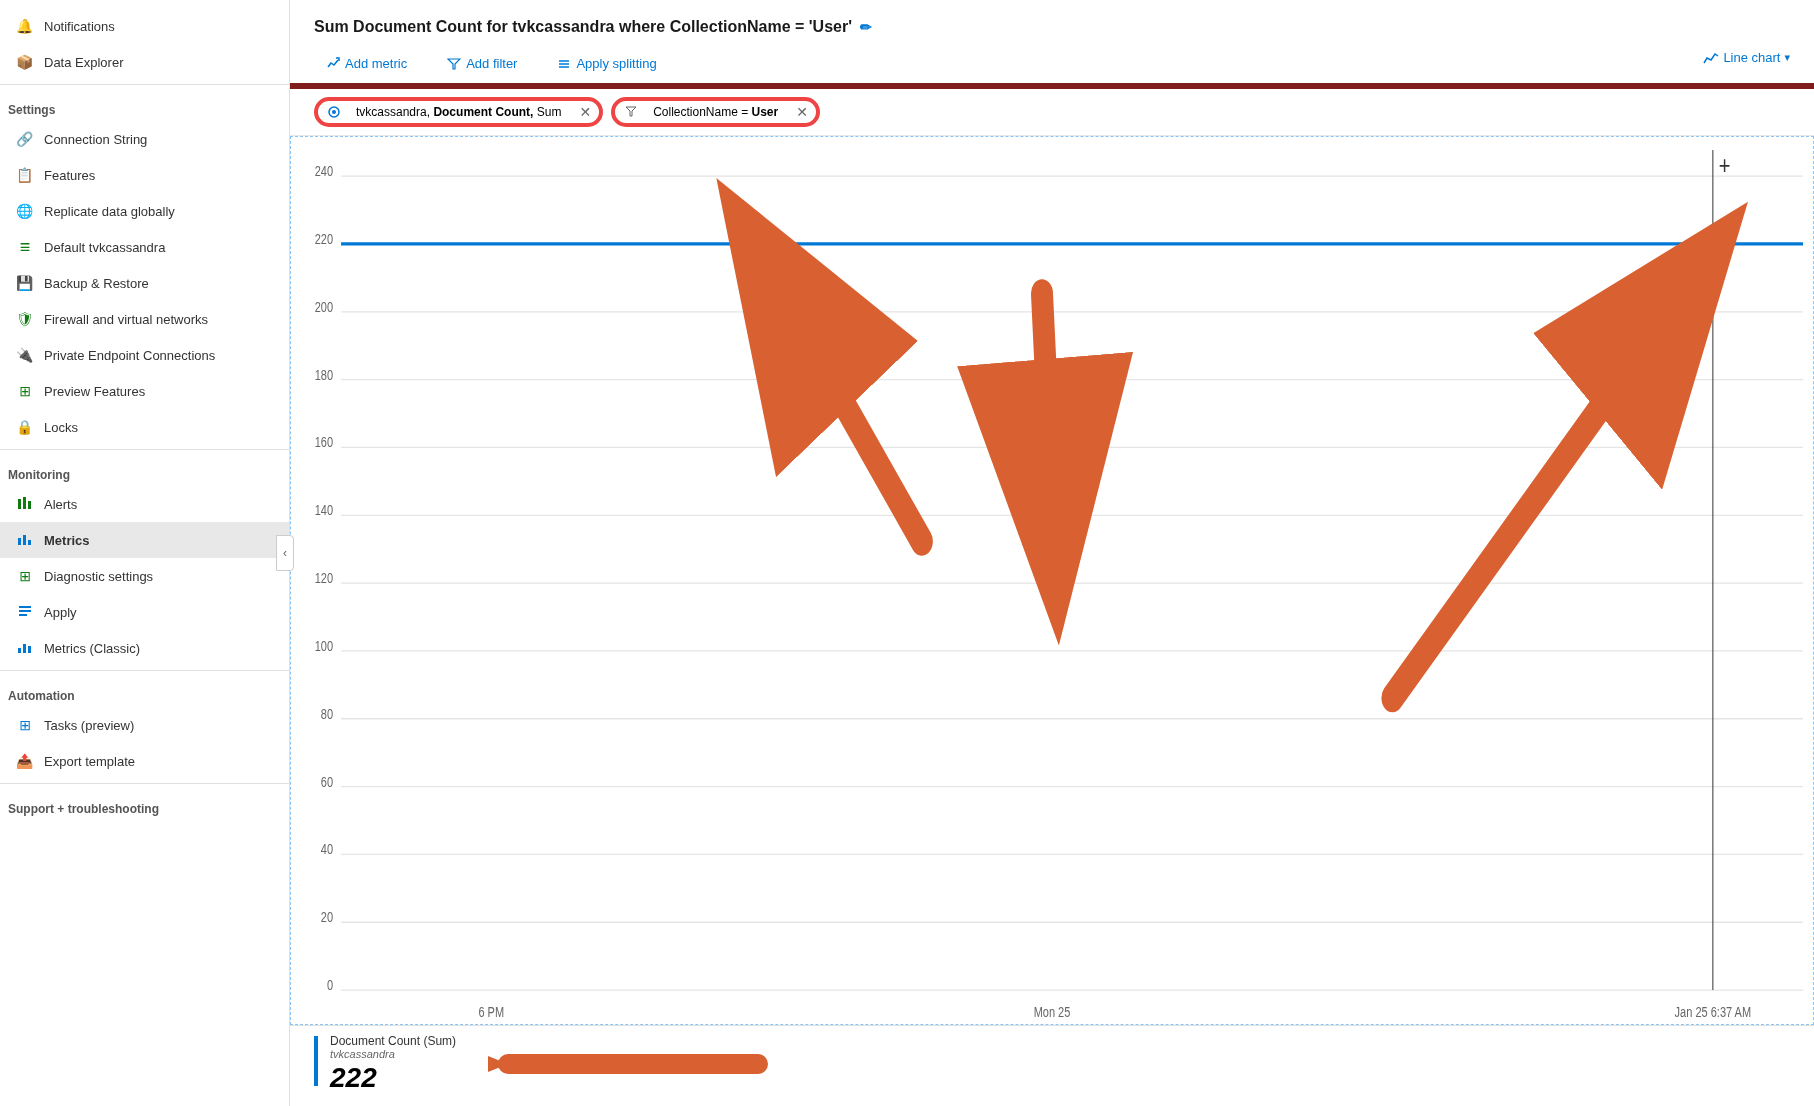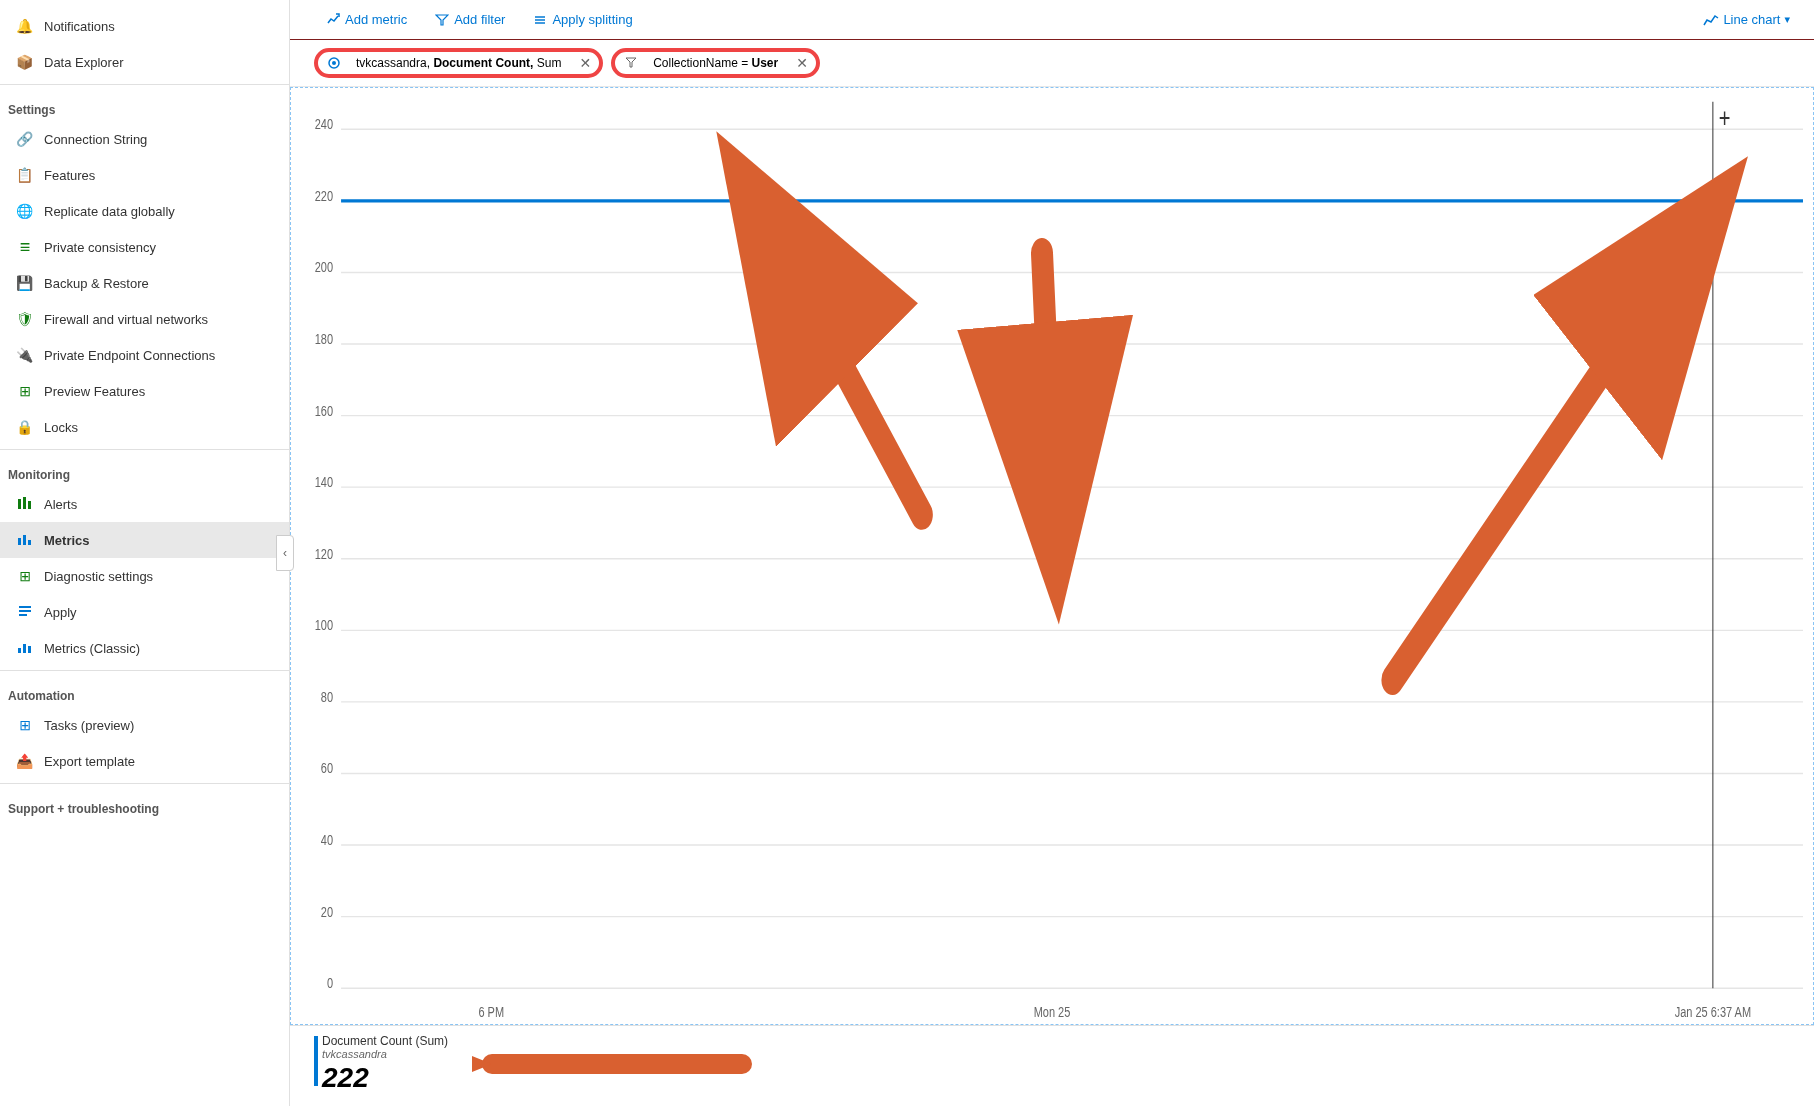--- a/index.html
+++ b/index.html
@@ -65,24 +65,24 @@
       gap: 8px;
     }
     .edit-icon {
       color: #0078d4;
       cursor: pointer;
       font-size: 14px;
     }
 
     .toolbar {
       display: flex;
-      align-items: center;
+      align-items: flex-start;
       padding: 6px 24px;
-      border-bottom: 1px solid #7f1d1d;
-      gap: 4px;
+      border-bottom: 6px solid #7f1d1d;
+      gap: 16px;
     }
     .toolbar-btn {
       display: flex;
       align-items: center;
       gap: 5px;
       padding: 6px 12px;
       border: none;
       background: transparent;
       color: #0078d4;
       cursor: pointer;
@@ -133,21 +133,21 @@
       overflow: hidden;
     }
 
     .legend-area {
       padding: 8px 24px 12px;
       border-top: 1px solid #e0e0e0;
     }
     .legend-item {
       display: flex;
       align-items: flex-start;
-      gap: 4px;
+      gap: 12px;
     }
     .legend-color-bar {
       width: 4px;
       height: 50px;
       background: #0078d4;
       flex-shrink: 0;
       margin-top: 2px;
     }
     .legend-text { }
     .legend-title { font-size: 12px; color: #333; }
@@ -204,21 +204,21 @@
   <div class="sidebar-item">
     <span class="sidebar-icon icon-red">📋</span>
     <span>Features</span>
   </div>
   <div class="sidebar-item">
     <span class="sidebar-icon icon-green">🌐</span>
     <span>Replicate data globally</span>
   </div>
   <div class="sidebar-item">
     <span class="sidebar-icon icon-green" style="font-size:18px;">≡</span>
-    <span>Private consistency</span>
+    <span>Default tvkcassandra</span>
   </div>
   <div class="sidebar-item">
     <span class="sidebar-icon icon-red">💾</span>
     <span>Backup &amp; Restore</span>
   </div>
   <div class="sidebar-item">
     <span class="sidebar-icon icon-green">🛡</span>
     <span>Firewall and virtual networks</span>
   </div>
   <div class="sidebar-item">
@@ -295,20 +295,24 @@
   </div>
 
   <div class="sidebar-divider"></div>
   <div class="sidebar-section-header">Support + troubleshooting</div>
 </div>
 
 <div class="collapse-btn">‹</div>
 
 <div class="main">
 
+  <div class="chart-title">
+    <span>Sum Document Count for tvkcassandra where CollectionName = 'User'</span>
+    <span class="edit-icon">✏</span>
+  </div>
 
   <div class="toolbar">
     <button class="toolbar-btn">
       <svg width="14" height="14" viewBox="0 0 14 14" fill="none">
           <path d="M2 10 L5 6 L8 8 L12 3" stroke="#0078d4" stroke-width="1.5" fill="none"></path>
           <path d="M10 1 L13 1 L13 4" stroke="#0078d4" stroke-width="1.5" fill="none"></path>
         </svg>
       <span>Add metric</span>
     </button>
     <button class="toolbar-btn">

